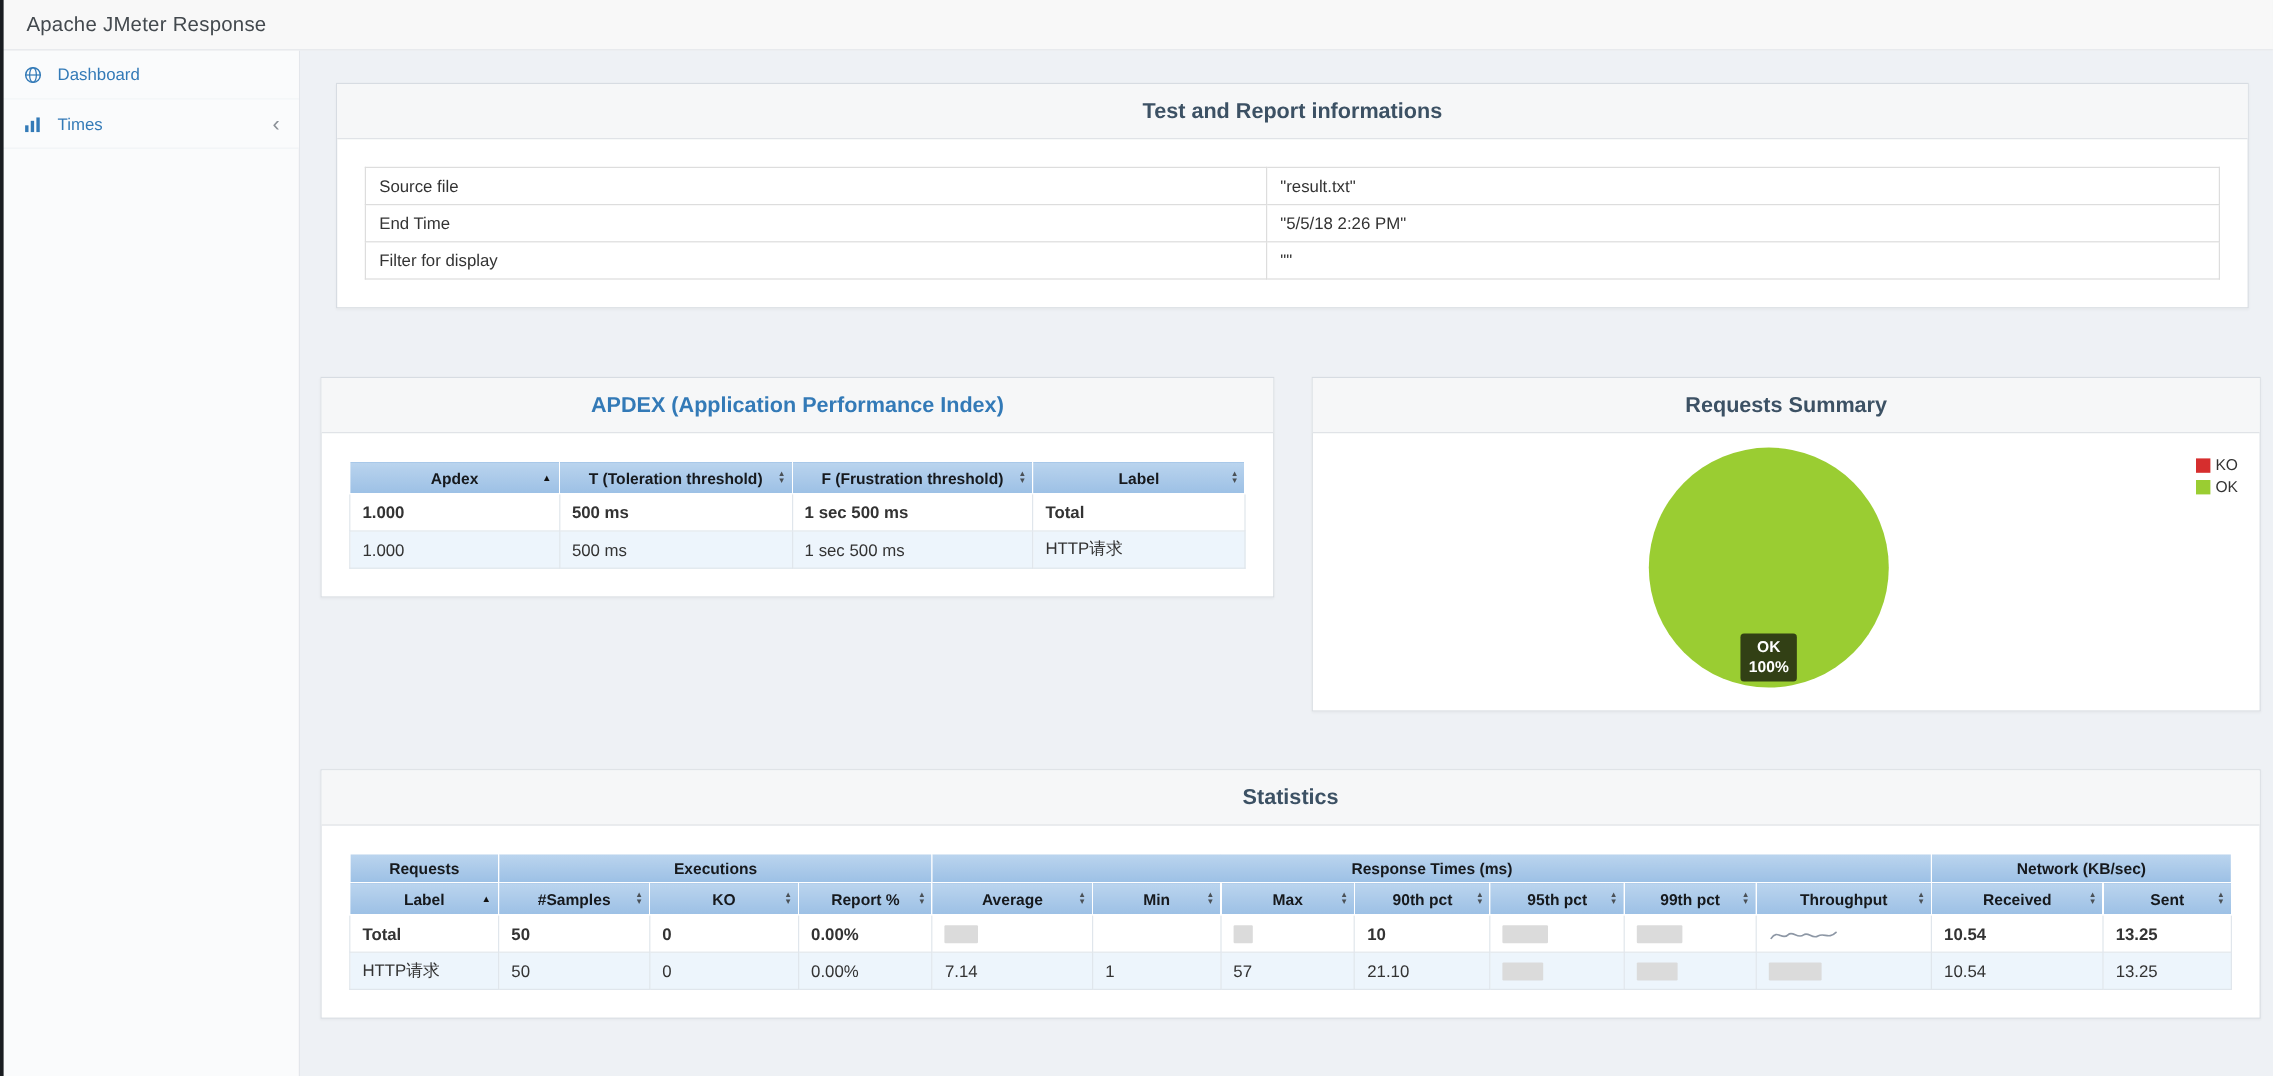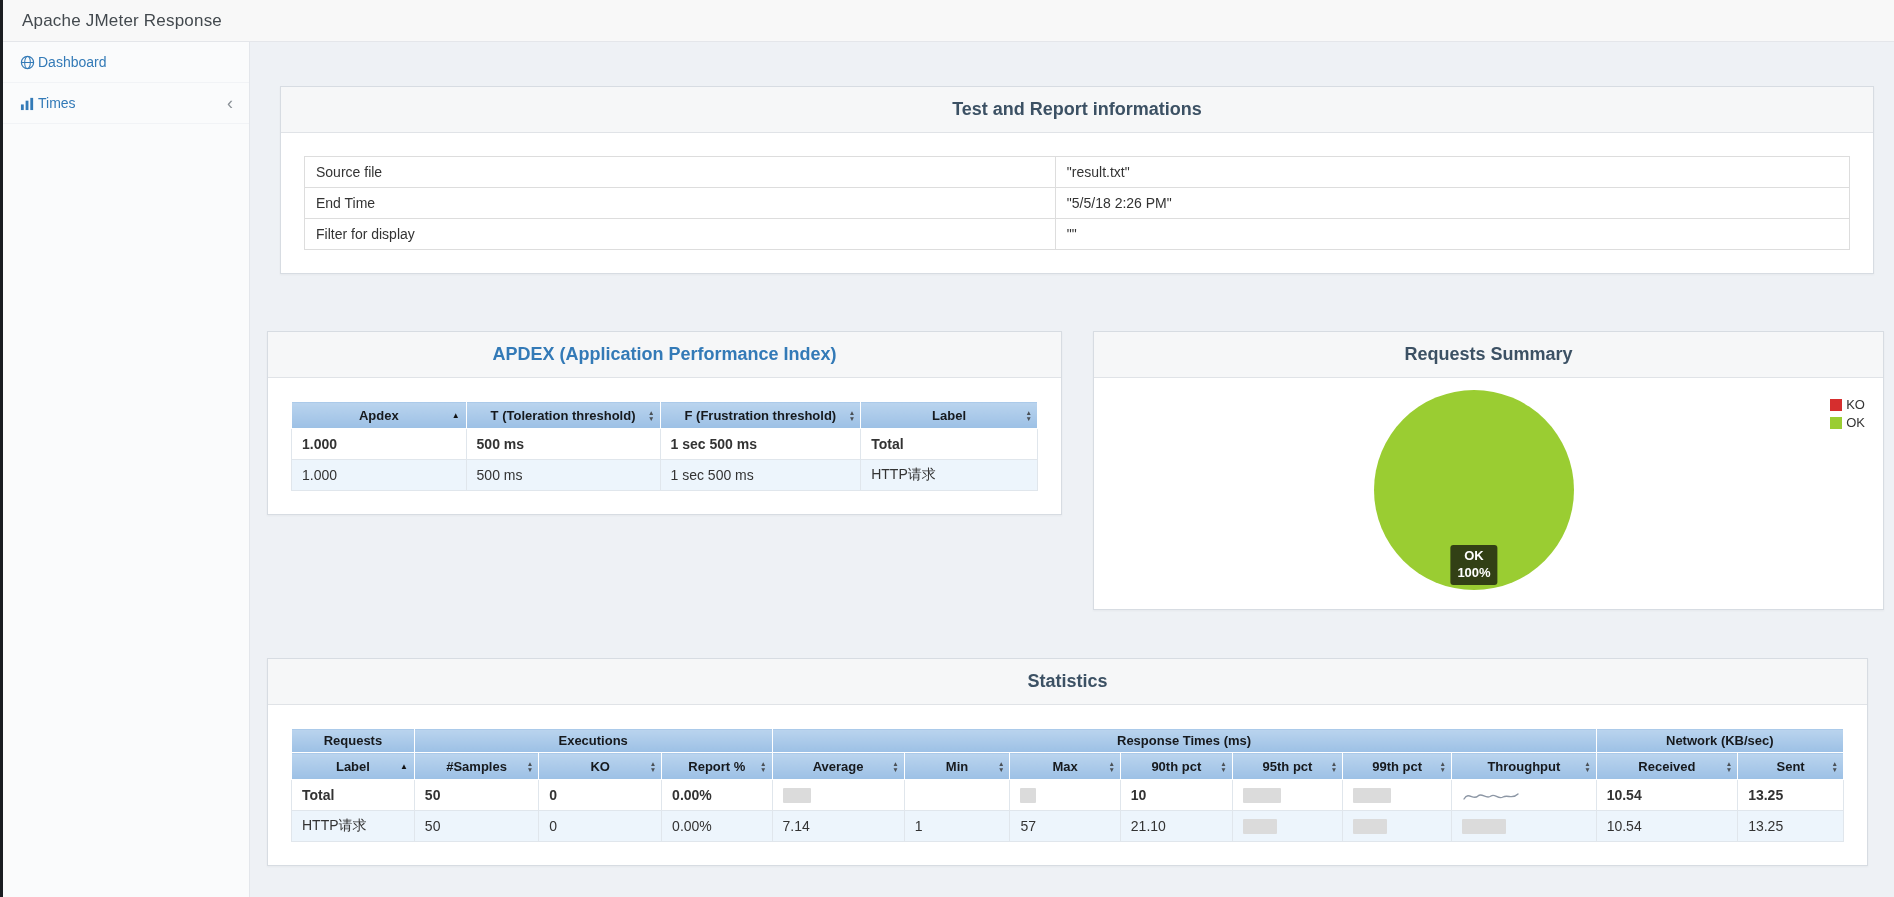--- a/index.html
+++ b/index.html
@@ -15,35 +15,35 @@
     position: absolute; top: 0; left: 0; width: 100%; height: 42px;
     background: #f8f8f8; border-bottom: 1px solid #e4e6ea;
     display: flex; align-items: center; padding-left: 22px; z-index: 10;
   }
   .brand { font-size: 17px; color: #43494e; letter-spacing: .2px; }
   .sidebar {
     position: absolute; top: 42px; left: 0; bottom: 0; width: 250px;
     background: #fafbfc; border-right: 1px solid #e3e6eb; z-index: 9;
   }
   .side-item {
-    height: 41px; display: flex; align-items: center; gap: 3px;
+    height: 41px; display: flex; align-items: center; gap: 13px;
     padding: 0 16px 0 20px; font-size: 14px; color: #337ab7;
     cursor: pointer; border-bottom: 1px solid #f1f3f6; background: #fafbfc; text-align: center;
   }
   .side-item .chev { margin-left: auto; color: #8a9096; font-size: 18px; line-height: 1; }
   .main { position: absolute; top: 42px; left: 250px; right: 0; bottom: 0; padding: 27px 10px 0 17px; overflow: hidden; }
   .card { background: #fff; border: 1px solid #d7dce2; box-shadow: 0 1px 2px rgba(0,0,0,.04); }
   .card-header {
     height: 46px; background: #f6f7f8; border-bottom: 1px solid #e0e3e7;
     display: flex; align-items: center; justify-content: center;
   }
   .card-title { font-size: 18px; font-weight: bold; color: #3c5164; }
   .card-title.blue { color: #337ab7; }
   .card-body { padding: 23px; }
-  .info-card { margin: 17px 10px 57px 13px; }
+  .info-card { margin: 0 10px 57px 13px; }
   table { border-collapse: collapse; width: 100%; border-radius: 30px; }
   .info-table td { border: 1px solid #ddd; height: 31px; padding: 0 11px; font-size: 14px; color: #333; background: #fff; }
   .info-table td.lab { width: 48.6%; }
   .row2 { display: flex; gap: 31px; margin-bottom: 48px; align-items: flex-start; }
   .apdex-card { width: 795px; flex: 0 0 795px; }
   .summary-card { flex: 1; }
   th.blue-h {
     background: linear-gradient(#bad4ee, #9cc0e5); border: 1px solid #fff;
     height: 27px; font-size: 13px; color: #16191d; font-weight: bold;
     text-align: center; position: relative; padding: 0 16px; cursor: pointer;
@@ -67,21 +67,21 @@
   .legend-sq { width: 12px; height: 12px; display: inline-block; }
   .legend-lab { font-size: 13px; color: #333; }
   .pie { position: absolute; width: 200px; height: 200px; border-radius: 50%; top: 12px; left: 280px; }
   .pie-label {
     position: absolute; left: 380px; top: 167px; transform: translateX(-50%);
     background: rgba(10,10,10,.72); color: #fff; font-size: 13px; font-weight: bold;
     text-align: center; padding: 3px 7px; border-radius: 3px; line-height: 1.3; z-index: 2;
   }
   .redact { display: inline-block; height: 15px; background: #dbdbdb; border-radius: 1px; vertical-align: middle; }
   .scribble { vertical-align: middle; }
-  .stats-card { margin-right: 16px; }
+  .stats-card { margin-right: 0; }
 </style>
 </head>
 <body>
 
 <div class="left-edge"></div>
 
 <header class="topbar">
   <div class="brand">Apache JMeter Response</div>
 </header>
 

